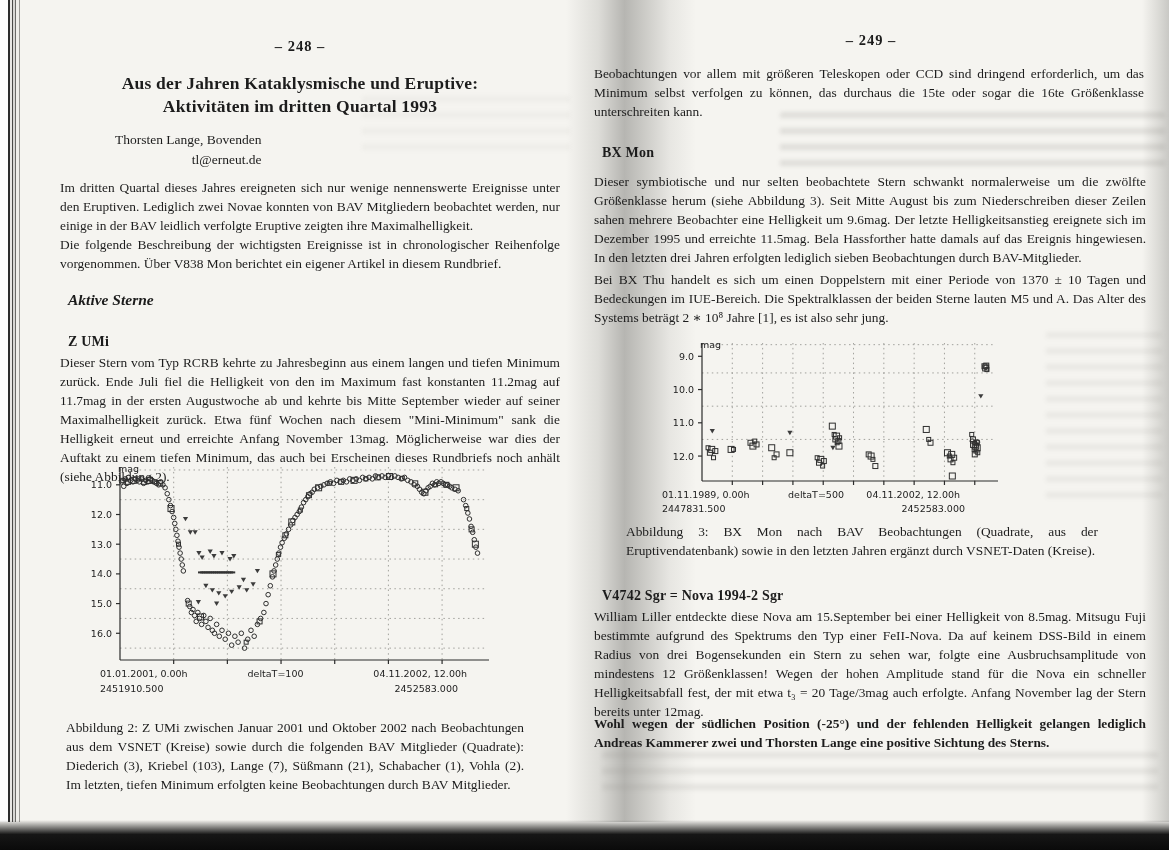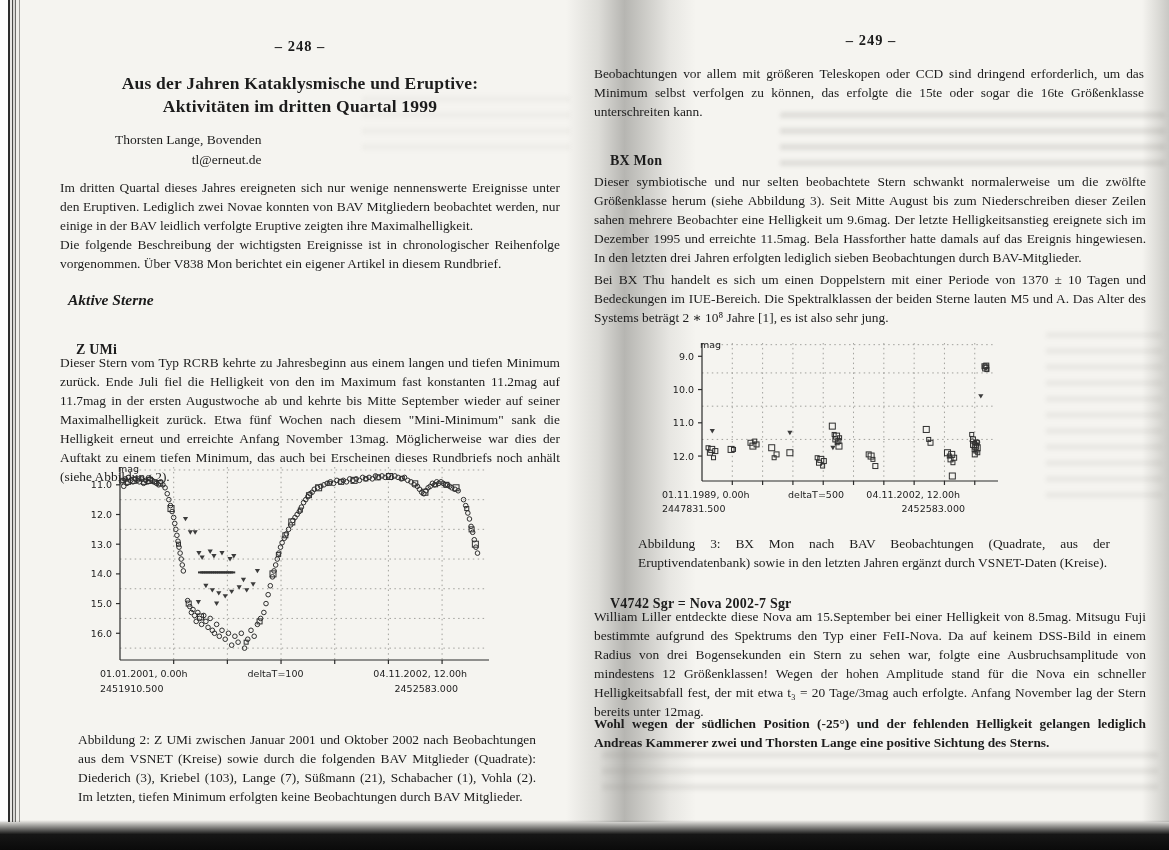--- a/index.html
+++ b/index.html
@@ -18,22 +18,22 @@
   
   .page{position:absolute;top:0;height:822px;}
   .page-left{left:22px;width:556px;}
   .page-right{left:588px;width:566px;}
   .abs{position:absolute;}
   .pageno{font-weight:bold;font-size:14.5px;letter-spacing:1px;text-align:center;width:100%;}
   .title{font-weight:bold;font-size:17.5px;line-height:1.32;text-align:center;width:100%;letter-spacing:.2px;}
   .author{font-size:13.5px;line-height:1.45;}
   p.body{font-size:13.4px;line-height:1.42;text-align:justify;margin:0;}
   .h-section{font-weight:bold;font-size:15.5px;margin:8px;font-style:italic;}
-  .h-star{font-weight:bold;font-size:14px;margin:16px;letter-spacing:.2px;}
-  .caption{font-size:13.4px;line-height:1.42;text-align:justify;margin:16px;}
+  .h-star{font-weight:bold;font-size:14px;margin:8px;letter-spacing:.2px;}
+  .caption{font-size:13.4px;line-height:1.42;text-align:justify;margin:4px;}
   
   svg.lc{overflow:visible;}
   svg.lc .grid{stroke:#8d8d88;stroke-width:.8;stroke-dasharray:1.5 3.4;}
   svg.lc .axis{stroke:#2b2b2b;stroke-width:1.2;}
   svg.lc .ticklab{font-family:"DejaVu Sans",sans-serif;font-size:9.5px;fill:#222;}
   svg.lc .mk-sq{fill:none;stroke:#2f2f2f;stroke-width:1;}
   svg.lc .mk-ci{fill:none;stroke:#2f2f2f;stroke-width:1;}
   svg.lc .mk-tr{fill:#3c3c3c;}
   svg.lc .mk-da{fill:#333;}
 </style>
@@ -48,21 +48,21 @@
   <div class="bottom-edge"></div>
   <div class="bleed" style="left:780px;top:112px;width:385px;height:62px;"></div>
   <div class="bleed" style="left:1046px;top:332px;width:116px;height:168px;opacity:.22;"></div>
   <div class="bleed" style="left:602px;top:752px;width:556px;height:40px;opacity:.3;"></div>
   <div class="bleed" style="left:362px;top:96px;width:208px;height:58px;opacity:.14;"></div>
 
   <div class="page page-left">
     <div class="abs pageno" style="top:38px;left:0;">– 248 –</div>
     <div class="abs title" style="top:72px;left:0;">
       <div>Aus der Jahren Kataklysmische und Eruptive:</div>
-      <div>Aktivitäten im dritten Quartal 1999</div>
+      <div>Aktivitäten im dritten Quartal 1993</div>
     </div>
     <div class="abs author" style="top:130px;left:93px;text-align:right;">
       <div>Thorsten Lange, Bovenden</div>
       <div>tl@erneut.de</div>
     </div>
     <p class="body abs" style="top:178px;left:38px;width:500px;">Im dritten Quartal dieses Jahres ereigneten sich nur wenige nennenswerte Ereignisse unter den Eruptiven. Lediglich zwei Novae konnten von BAV Mitgliedern beobachtet werden, nur einige in der BAV leidlich verfolgte Eruptive zeigten ihre Maximalhelligkeit.</p>
     <p class="body abs" style="top:235px;left:38px;width:500px;">Die folgende Beschreibung der wichtigsten Ereignisse ist in chronologischer Reihenfolge vorgenommen. Über V838 Mon berichtet ein eigener Artikel in diesem Rundbrief.</p>
     <h2 class="h-section abs" style="top:283px;left:38px;">Aktive Sterne</h2>
     <h3 class="h-star abs" style="top:326px;left:38px;">Z UMi</h3>
     <p class="body abs" style="top:353px;left:38px;width:500px;">Dieser Stern vom Typ RCRB kehrte zu Jahresbeginn aus einem langen und tiefen Minimum zurück. Ende Juli fiel die Helligkeit von den im Maximum fast konstanten 11.2mag auf 11.7mag in der ersten Augustwoche ab und kehrte bis Mitte September wieder auf seiner Maximalhelligkeit zurück. Etwa fünf Wochen nach diesem "Mini-Minimum" sank die Helligkeit erneut und erreichte Anfang November 13mag. Möglicherweise war dies der Auftakt zu einem tiefen Minimum, das auch bei Erscheinen dieses Rundbriefs noch anhält (siehe Abbildung 2).</p>
@@ -330,21 +330,21 @@
         <rect x="139.78698884758364" y="116.4076923076923" width="5" height="2" class="mk-da"></rect>
         <rect x="141.93420074349444" y="116.4076923076923" width="5" height="2" class="mk-da"></rect>
         <rect x="144.0814126394052" y="116.4076923076923" width="5" height="2" class="mk-da"></rect>
         <rect x="146.228624535316" y="116.4076923076923" width="5" height="2" class="mk-da"></rect>
       </svg>
     <p class="caption abs" style="top:714px;left:40px;width:458px;">Abbildung 2: Z UMi zwischen Januar 2001 und Oktober 2002 nach Beobachtungen aus dem VSNET (Kreise) sowie durch die folgenden BAV Mitglieder (Quadrate): Diederich (3), Kriebel (103), Lange (7), Süßmann (21), Schabacher (1), Vohla (2). Im letzten, tiefen Minimum erfolgten keine Beobachtungen durch BAV Mitglieder.</p>
   </div>
 
   <div class="page page-right">
     <div class="abs pageno" style="top:32px;left:0;">– 249 –</div>
-    <p class="body abs" style="top:64px;left:6px;width:550px;">Beobachtungen vor allem mit größeren Teleskopen oder CCD sind dringend erforderlich, um das Minimum selbst verfolgen zu können, das erfolgte die 15te oder sogar die 16te Größenklasse unterschreiten kann.</p>
+    <p class="body abs" style="top:64px;left:6px;width:550px;">Beobachtungen vor allem mit größeren Teleskopen oder CCD sind dringend erforderlich, um das Minimum selbst verfolgen zu können, das durchaus die 15te oder sogar die 16te Größenklasse unterschreiten kann.</p>
     <h3 class="h-star abs" style="top:137px;left:6px;">BX Mon</h3>
     <p class="body abs" style="top:172px;left:6px;width:552px;">Dieser symbiotische und nur selten beobachtete Stern schwankt normalerweise um die zwölfte Größenklasse herum (siehe Abbildung 3). Seit Mitte August bis zum Niederschreiben dieser Zeilen sahen mehrere Beobachter eine Helligkeit um 9.6mag. Der letzte Helligkeitsanstieg ereignete sich im Dezember 1995 und erreichte 11.5mag. Bela Hassforther hatte damals auf das Ereignis hingewiesen. In den letzten drei Jahren erfolgten lediglich sieben Beobachtungen durch BAV-Mitglieder.</p>
     <p class="body abs" style="top:270px;left:6px;width:552px;">Bei BX Thu handelt es sich um einen Doppelstern mit einer Periode von 1370 ± 10 Tagen und Bedeckungen im IUE-Bereich. Die Spektralklassen der beiden Sterne lauten M5 und A. Das Alter des Systems beträgt 2 ∗ 10⁸ Jahre [1], es ist also sehr jung.</p>
     <svg class="lc abs" style="top:333px;left:84px;" width="380" height="184">
         <line x1="60.30621908870883" y1="10" x2="60.30621908870883" y2="148" class="grid"></line>
         <line x1="90.61243817741766" y1="10" x2="90.61243817741766" y2="148" class="grid"></line>
         <line x1="120.91865726612649" y1="10" x2="120.91865726612649" y2="148" class="grid"></line>
         <line x1="151.22487635483532" y1="10" x2="151.22487635483532" y2="148" class="grid"></line>
         <line x1="181.53109544354416" y1="10" x2="181.53109544354416" y2="148" class="grid"></line>
         <line x1="211.83731453225298" y1="10" x2="211.83731453225298" y2="148" class="grid"></line>
@@ -440,18 +440,18 @@
         <circle cx="302.75597179837945" cy="109.7590361445783" r="2.3" class="mk-ci"></circle>
         <circle cx="304.2712827528149" cy="112.41927710843372" r="2.3" class="mk-ci"></circle>
         <circle cx="305.48353151636326" cy="109.09397590361446" r="2.3" class="mk-ci"></circle>
         <circle cx="313.9692728612017" cy="34.27469879518074" r="2.3" class="mk-ci"></circle>
         <path d="M37.704114490161 96.12048192771086 L42.904114490161 96.12048192771086 L40.304114490161 100.52048192771086 Z" class="mk-tr"></path>
         <path d="M115.28803535725561 97.78313253012051 L120.4880353572556 97.78313253012051 L117.8880353572556 102.18313253012052 Z" class="mk-tr"></path>
         <path d="M158.32286646322214 112.74698795180723 L163.52286646322213 112.74698795180723 L160.92286646322214 117.14698795180723 Z" class="mk-tr"></path>
         <path d="M306.21721561612117 61.20481927710842 L311.4172156161212 61.20481927710842 L308.8172156161212 65.60481927710842 Z" class="mk-tr"></path>
       </svg>
     <p class="caption abs" style="top:518px;left:34px;width:472px;">Abbildung 3: BX Mon nach BAV Beobachtungen (Quadrate, aus der Eruptivendatenbank) sowie in den letzten Jahren ergänzt durch VSNET-Daten (Kreise).</p>
-    <h3 class="h-star abs" style="top:580px;left:6px;">V4742 Sgr = Nova 2002-7 Sgr</h3>
+    <h3 class="h-star abs" style="top:580px;left:6px;">V4742 Sgr = Nova 1994-2 Sgr</h3>
     <p class="body abs" style="top:607px;left:6px;width:552px;">William Liller entdeckte diese Nova am 15.September bei einer Helligkeit von 8.5mag. Mitsugu Fuji bestimmte aufgrund des Spektrums den Typ einer FeII-Nova. Da auf keinem DSS-Bild in einem Radius von drei Bogensekunden ein Stern zu sehen war, folgte eine Ausbruchsamplitude von mindestens 12 Größenklassen! Wegen der hohen Amplitude stand für die Nova ein schneller Helligkeitsabfall fest, der mit etwa t₃ = 20 Tage/3mag auch erfolgte. Anfang November lag der Stern bereits unter 12mag.</p>
     <p class="body abs" style="top:714px;left:6px;width:552px;font-weight:bold;">Wohl wegen der südlichen Position (-25°) und der fehlenden Helligkeit gelangen lediglich Andreas Kammerer zwei und Thorsten Lange eine positive Sichtung des Sterns.</p>
   </div>
 
 </div>
 
 </body></html>

